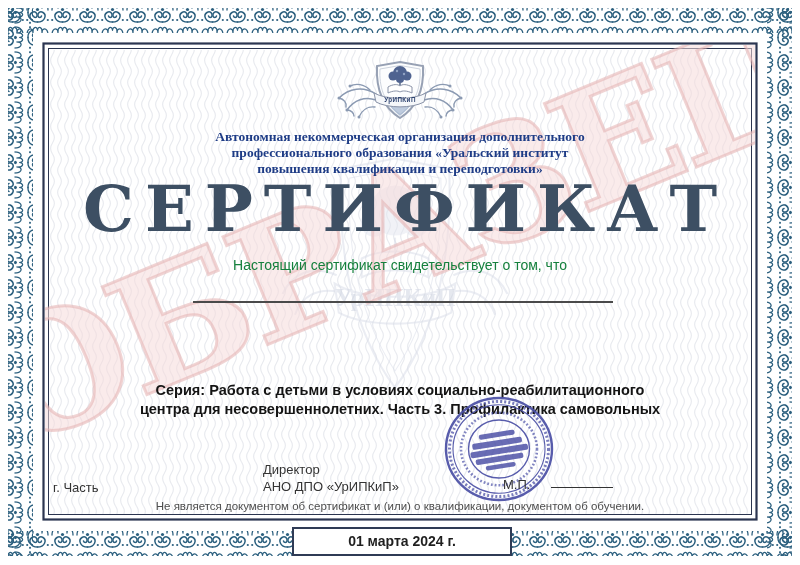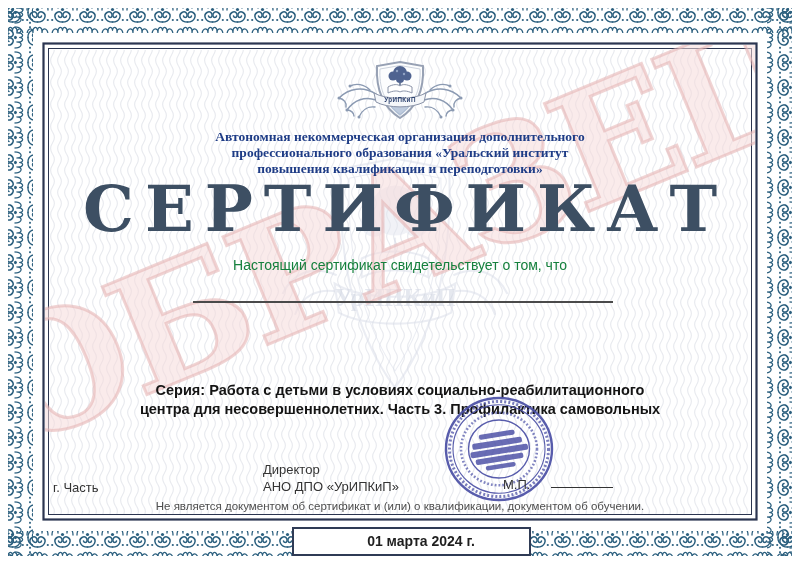--- a/index.html
+++ b/index.html
@@ -37,21 +37,21 @@
   .course{top:343px;font-size:14.5px;font-weight:bold;line-height:19px;color:#141414;margin-top:38px;}
   .city{position:absolute;left:53px;top:480px;font-size:13px;color:#333;}
   .director{position:absolute;left:263px;top:462px;font-size:13px;line-height:16.5px;color:#333;}
   .stamp{position:absolute;left:443px;top:396px;z-index:2;}
   .mp{position:absolute;left:503px;top:477px;font-size:13px;color:#333;z-index:3;text-align:right;}
   .sig-line{position:absolute;left:551px;top:487px;width:62px;border-top:1.5px solid #333;z-index:3;}
   .disclaimer{top:500px;font-size:11.5px;color:#4d4d4d;}
   .date-box{
     position:absolute;left:292px;top:527px;width:216px;height:25px;
     background:#fff;border:2px solid #2f3b55;z-index:3;
-    text-align:center;line-height:25px;font-size:14px;font-weight:bold;color:#1f1f1f;padding-left:19px;
+    text-align:center;line-height:25px;font-size:14px;font-weight:bold;color:#1f1f1f;
   }
 </style>
 </head>
 <body>
 
 <div class="page">
 
   <svg class="layer" width="800" height="565" viewBox="0 0 800 565">
     <defs>
       <pattern id="wave" width="7" height="22" patternUnits="userSpaceOnUse">

